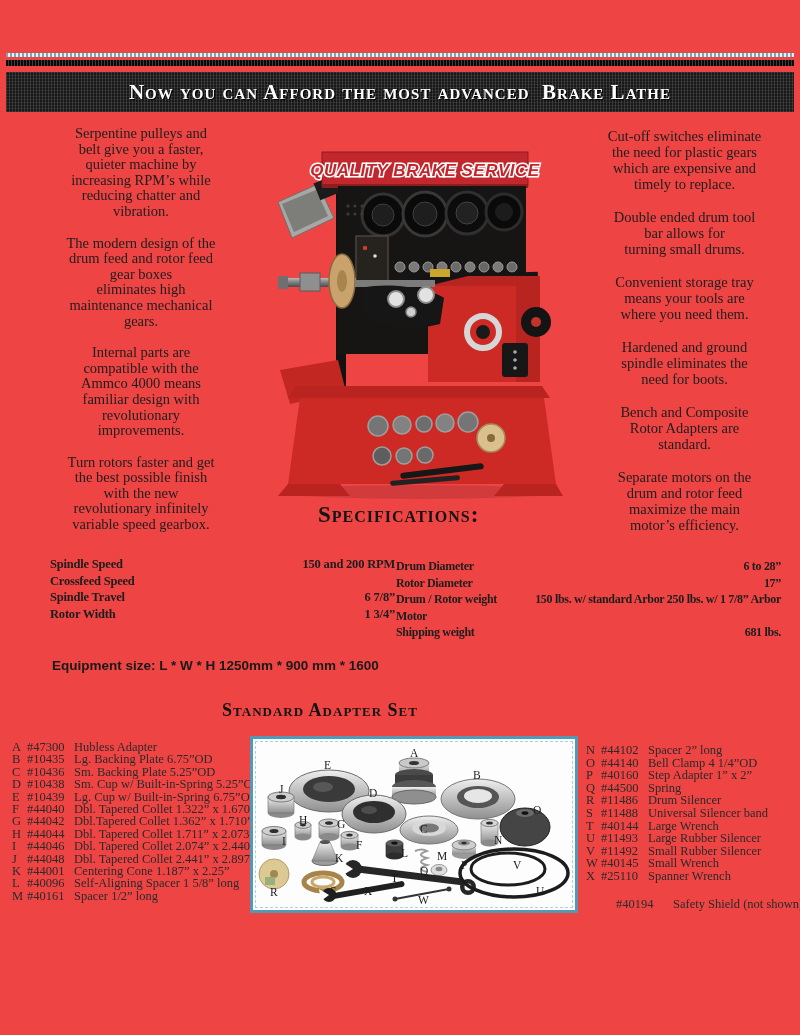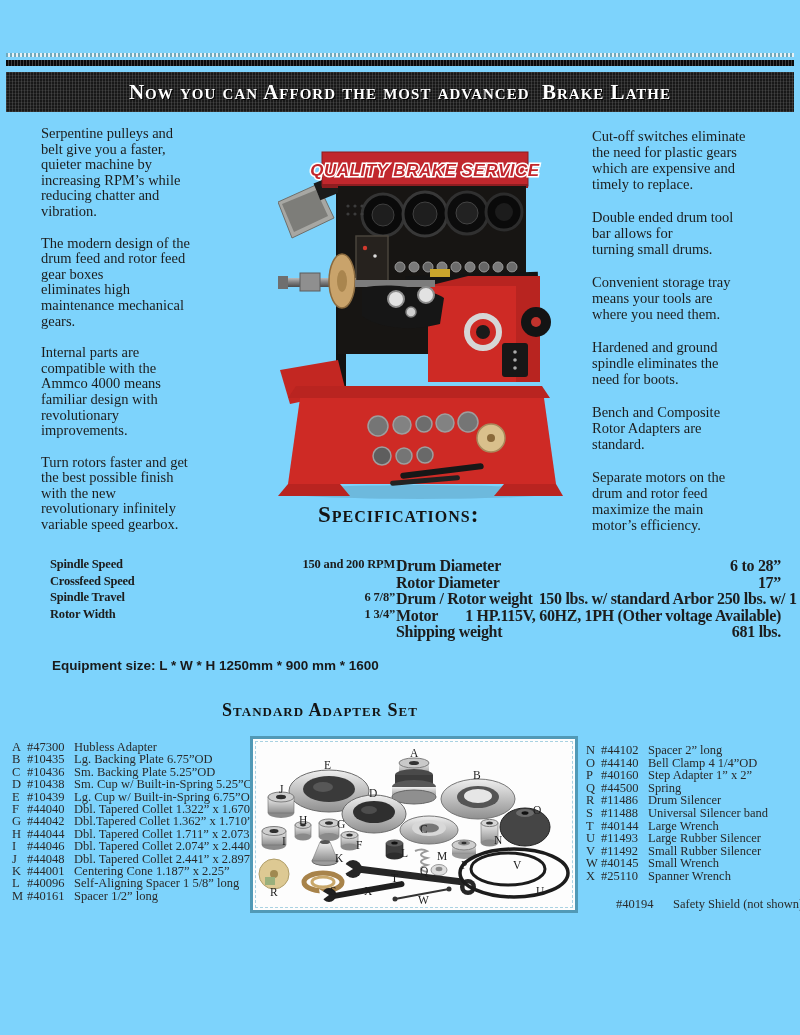--- a/index.html
+++ b/index.html
@@ -1,46 +1,46 @@
 <!DOCTYPE html>
 <html><head>
 <meta charset="utf-8">
 <style>
   html,body{margin:0;padding:0;background:#fff;}
-  #page{position:relative;width:800px;height:1035px;background:#7dd3fc;overflow:hidden;
+  #page{position:relative;width:800px;height:1035px;background:#ef4444;overflow:hidden;
         font-family:"Liberation Serif",serif;color:#1d1d1d;}
 
   
   .stripe-teal{position:absolute;left:6px;top:53px;width:788px;height:4px;
     background:repeating-linear-gradient(90deg,#6fa9bd 0 2px,#e7f1f5 2px 4px);}
   .stripe-black{position:absolute;left:6px;top:60px;width:788px;height:6px;
     background:repeating-linear-gradient(90deg,#0a0a0a 0 2px,#3d3d3d 2px 3px);}
   .banner{position:absolute;left:6px;top:72px;width:788px;height:40px;
     background:#181818;
     background-image:repeating-linear-gradient(90deg,rgba(120,120,120,.30) 0 1px,transparent 1px 3px),
                      repeating-linear-gradient(0deg,rgba(90,90,90,.28) 0 1px,transparent 1px 3px);
     display:flex;align-items:center;justify-content:center;}
   .banner span{color:#fff;font-weight:bold;font-variant:small-caps;font-size:21px;
     letter-spacing:1px;white-space:pre;text-shadow:1px 1px 0 #000;}
 
   
-  .col p{margin:0 0 16px 0;white-space:pre-line;}
+  .col p{margin:0 0 16px 0;white-space:pre-line;text-align:center;}
   #left-col{position:absolute;left:41px;top:126px;width:200px;font-size:14.5px;line-height:15.6px;}
   #right-col{position:absolute;left:592px;top:128px;width:185px;font-size:14.5px;line-height:16px;}
   #right-col p{margin-bottom:17px;}
 
   
   .heading{font-weight:bold;font-variant:small-caps;color:#141414;letter-spacing:1px;}
   #spec-heading{position:absolute;left:318px;top:502px;font-size:23px;}
   #adapter-heading{position:absolute;left:0;top:700px;width:640px;text-align:center;font-size:18px;}
 
   
   .spec-block{position:absolute;font-weight:bold;}
   #spec-left{left:50px;top:556px;width:345px;font-size:12.5px;letter-spacing:-0.2px;}
-  #spec-right{left:396px;top:558px;width:385px;font-size:16px;letter-spacing:-0.3px;}
+  #spec-right{left:396px;top:558px;width:385px;font-size:12px;letter-spacing:-0.3px;}
   .spec-row{display:flex;justify-content:space-between;gap:6px;line-height:16.5px;white-space:nowrap;}
   .spec-value{text-align:left;}
   #equipment-size{position:absolute;left:52px;top:642px;font-family:"Liberation Sans",sans-serif;
     font-weight:bold;font-size:13.5px;color:#1a1a1a;margin-top:16px;}
 
   
   .ad-list{position:absolute;font-size:12.5px;color:#2a2a2a;}
   #ad-list-left{left:12px;top:741px;width:238px;}
   #ad-list-right{left:586px;top:744px;width:208px;}
   .ad-row{display:flex;line-height:12.4px;white-space:nowrap;}
@@ -255,21 +255,20 @@
     <div class="spec-row">
         <span class="spec-label">Rotor Diameter</span>
         <span class="spec-value">17”</span>
       </div>
     <div class="spec-row">
         <span class="spec-label">Drum / Rotor weight</span>
         <span class="spec-value">150 lbs. w/ standard Arbor 250 lbs. w/ 1 7/8” Arbor</span>
       </div>
     <div class="spec-row">
         <span class="spec-label">Motor</span>
-        <span class="spec-value">1 HP.115V, 60HZ, 1PH (Other voltage Available)</span>
       </div>
     <div class="spec-row">
         <span class="spec-label">Shipping weight</span>
         <span class="spec-value">681 lbs.</span>
       </div>
   </div>
 
   <div id="equipment-size">Equipment size: L * W * H 1250mm * 900 mm * 1600</div>
 
   <div id="adapter-heading" class="heading">Standard Adapter Set</div>

